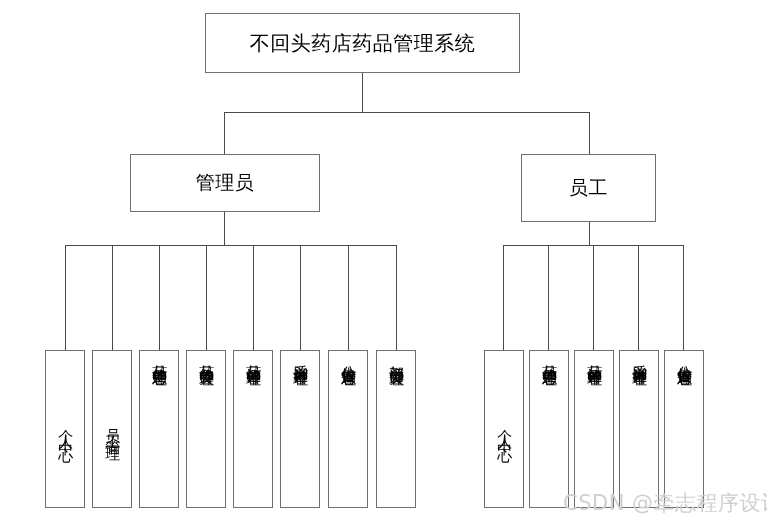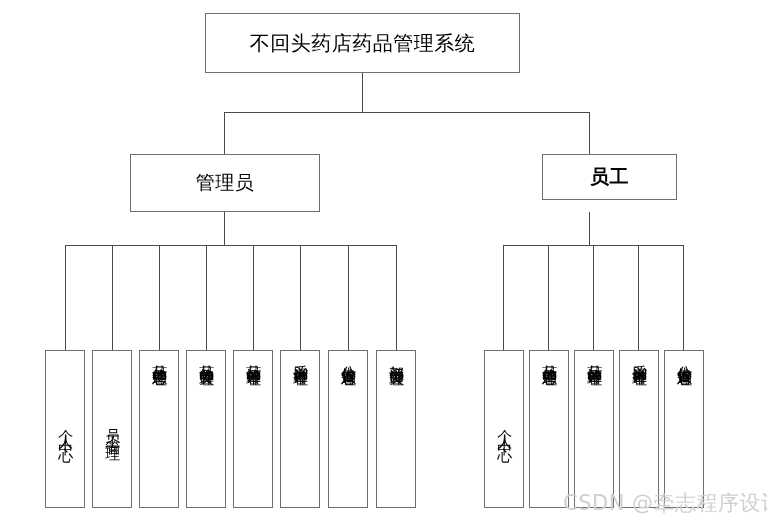--- a/index.html
+++ b/index.html
@@ -55,25 +55,24 @@
   }
 
   
   #node-admin {
     left: 130px;
     top: 154px;
     width: 190px;
     height: 58px;
   }
   #node-staff {
-    left: 542px;
+    left: 521px;
     top: 154px;
     width: 135px;
-    height: 46px;
-    font-weight: bold;
+    height: 68px;
   }
   #node-admin .label, #node-staff .label {
     font-size: 19px;
     letter-spacing: 0.5px;
   }
 
   
   .leaf {
     top: 350px;
     height: 158px;

